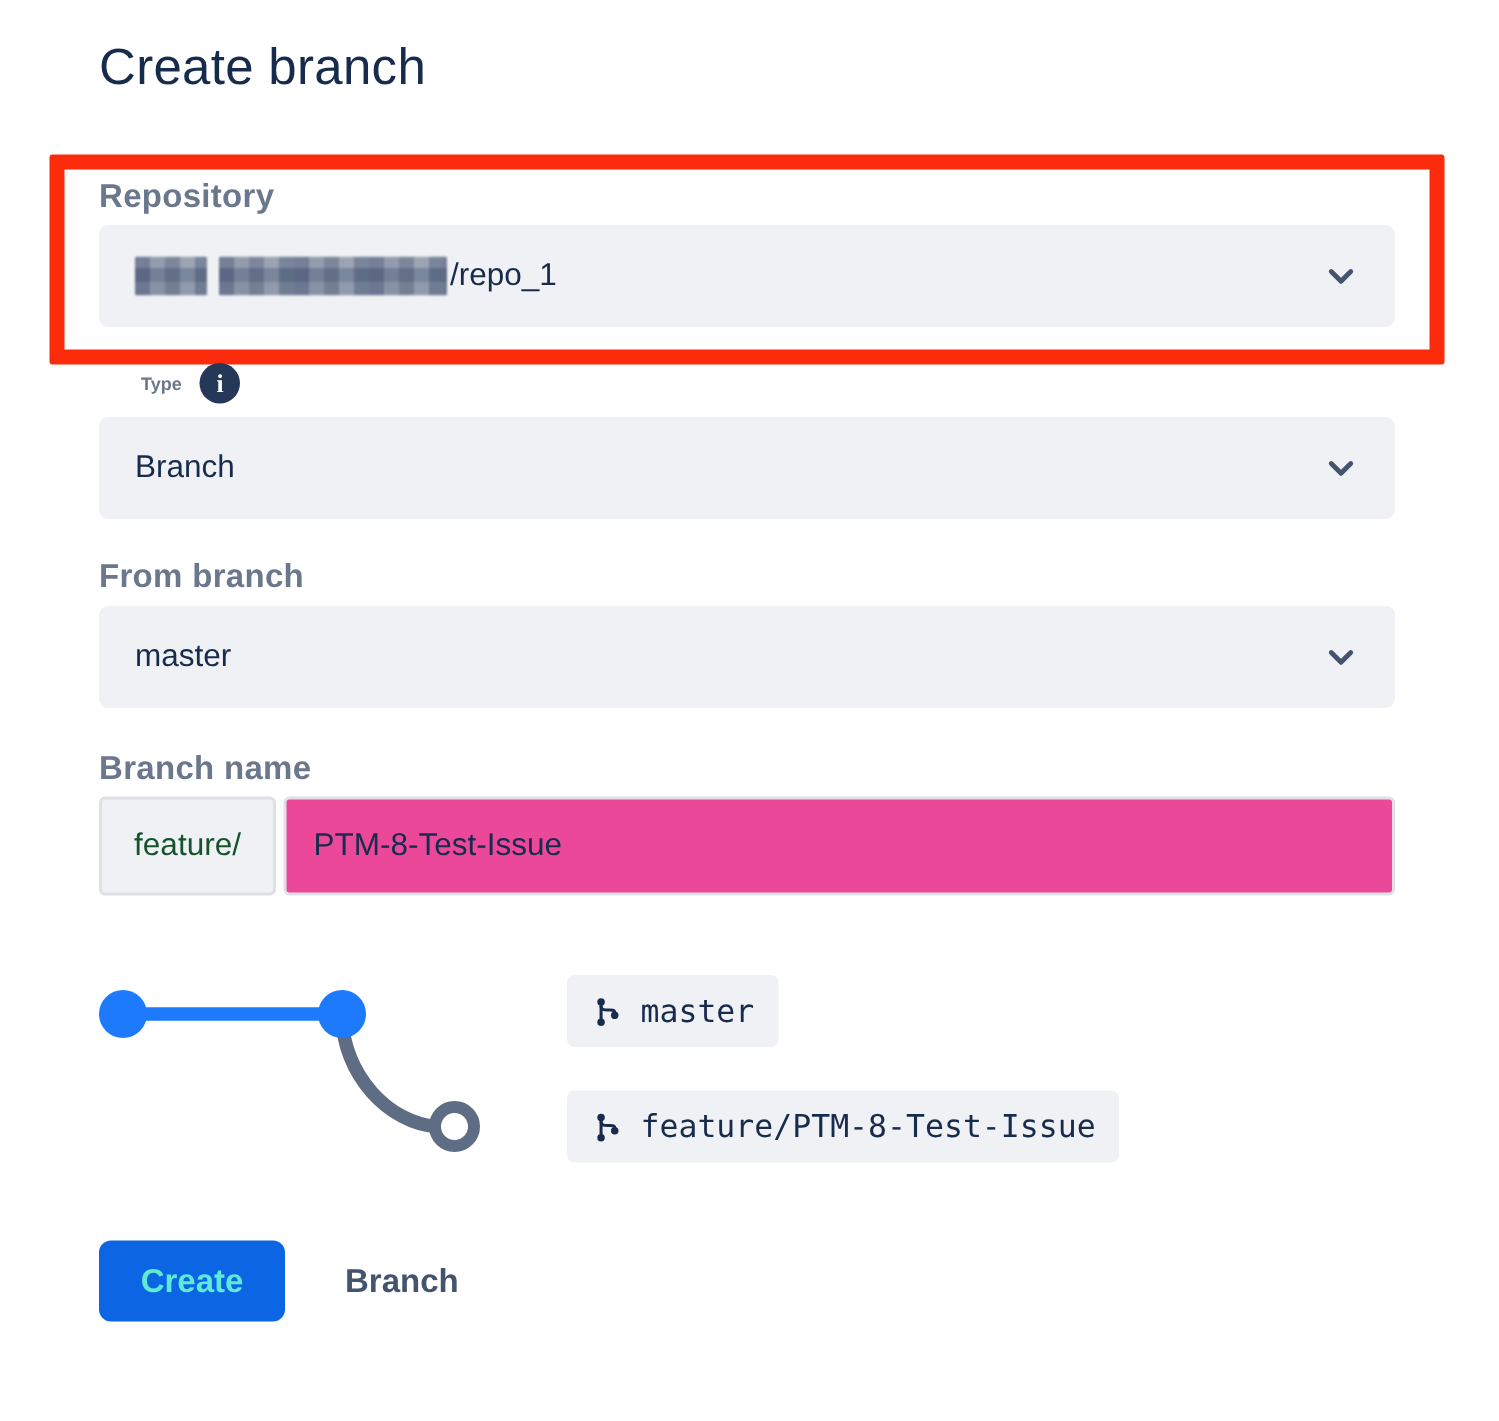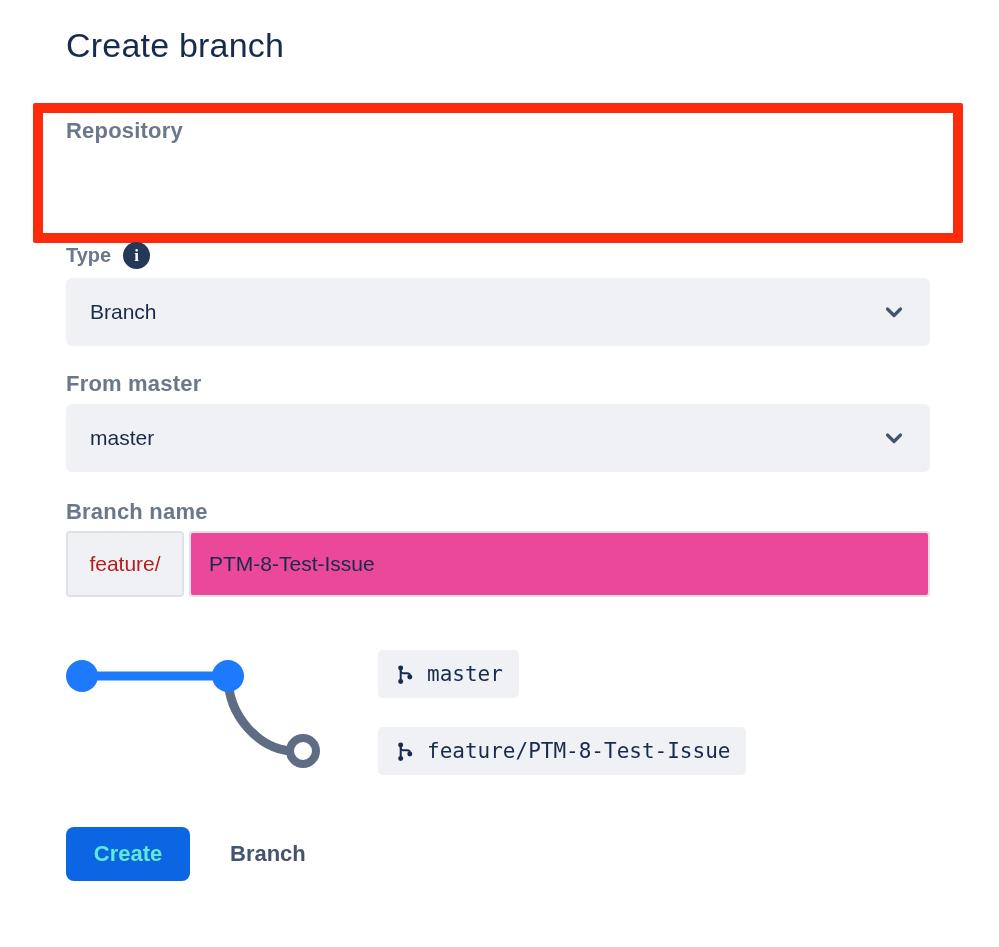--- a/index.html
+++ b/index.html
@@ -102,44 +102,45 @@
     color: #ffffff;
     font-size: 17px;
     font-weight: 700;
     vertical-align: -7px;
     margin-left: 12px;
     cursor: pointer;
     font-family: "Liberation Serif", serif;
   }
   .label-row { position: absolute; left: 66px; display: flex; align-items: center; }
   .label-row .field-label-inline {
-    font-size: 20px;
+    font-size: 12px;
     font-weight: 700;
     color: #6B778C;
+    margin-left: 28px;
   }
   .input-group {
     position: absolute;
     left: 66px;
     top: 531px;
     width: 864px;
     height: 66px;
     display: flex;
     gap: 5px;
   }
   .input-prefix {
     width: 118px;
     height: 100%;
     background: #F0F1F4;
     border: 2px solid #DFE1E6;
     border-radius: 4px;
     display: flex;
     align-items: center;
     justify-content: center;
     font-size: 21px;
-    color: #b91c1c;
+    color: #14532d;
   }
   .input-main {
     flex: 1;
     height: 100%;
     background: #ec4899;
     border: 2px solid #DFE1E6;
     border-radius: 4px;
     font-size: 21px;
     color: #172B4D;
     padding: 0 18px;
@@ -208,33 +209,45 @@
 </head>
 <body>
 
 <div class="canvas">
 
   <h1 class="page-title">Create branch</h1>
 
   <div class="highlight-box"></div>
 
   <div class="field-label lbl-repository">Repository</div>
+  <div class="select sel-repository">
+    <span class="value">
+      <span class="redacted-row">
+        <span class="redacted r1"></span>
+        <span class="redacted r2"></span>
+      </span>
+      <span>/repo_1</span>
+    </span>
+    <svg class="chevron" viewBox="0 0 24 24" fill="none">
+      <path d="M5.5 9 L12 15.5 L18.5 9" stroke="#44546F" stroke-width="3.2" stroke-linecap="round" stroke-linejoin="round"></path>
+    </svg>
+  </div>
 
   <div class="label-row row-type">
     <span class="field-label-inline">Type</span>
     <span class="info-badge">i</span>
   </div>
   <div class="select sel-type">
     <span class="value">Branch</span>
     <svg class="chevron" viewBox="0 0 24 24" fill="none">
       <path d="M5.5 9 L12 15.5 L18.5 9" stroke="#44546F" stroke-width="3.2" stroke-linecap="round" stroke-linejoin="round"></path>
     </svg>
   </div>
 
-  <div class="field-label lbl-from">From master</div>
+  <div class="field-label lbl-from">From branch</div>
   <div class="select sel-from">
     <span class="value">master</span>
     <svg class="chevron" viewBox="0 0 24 24" fill="none">
       <path d="M5.5 9 L12 15.5 L18.5 9" stroke="#44546F" stroke-width="3.2" stroke-linecap="round" stroke-linejoin="round"></path>
     </svg>
   </div>
 
   <div class="field-label lbl-branchname">Branch name</div>
   <div class="input-group">
     <div class="input-prefix">feature/</div>

